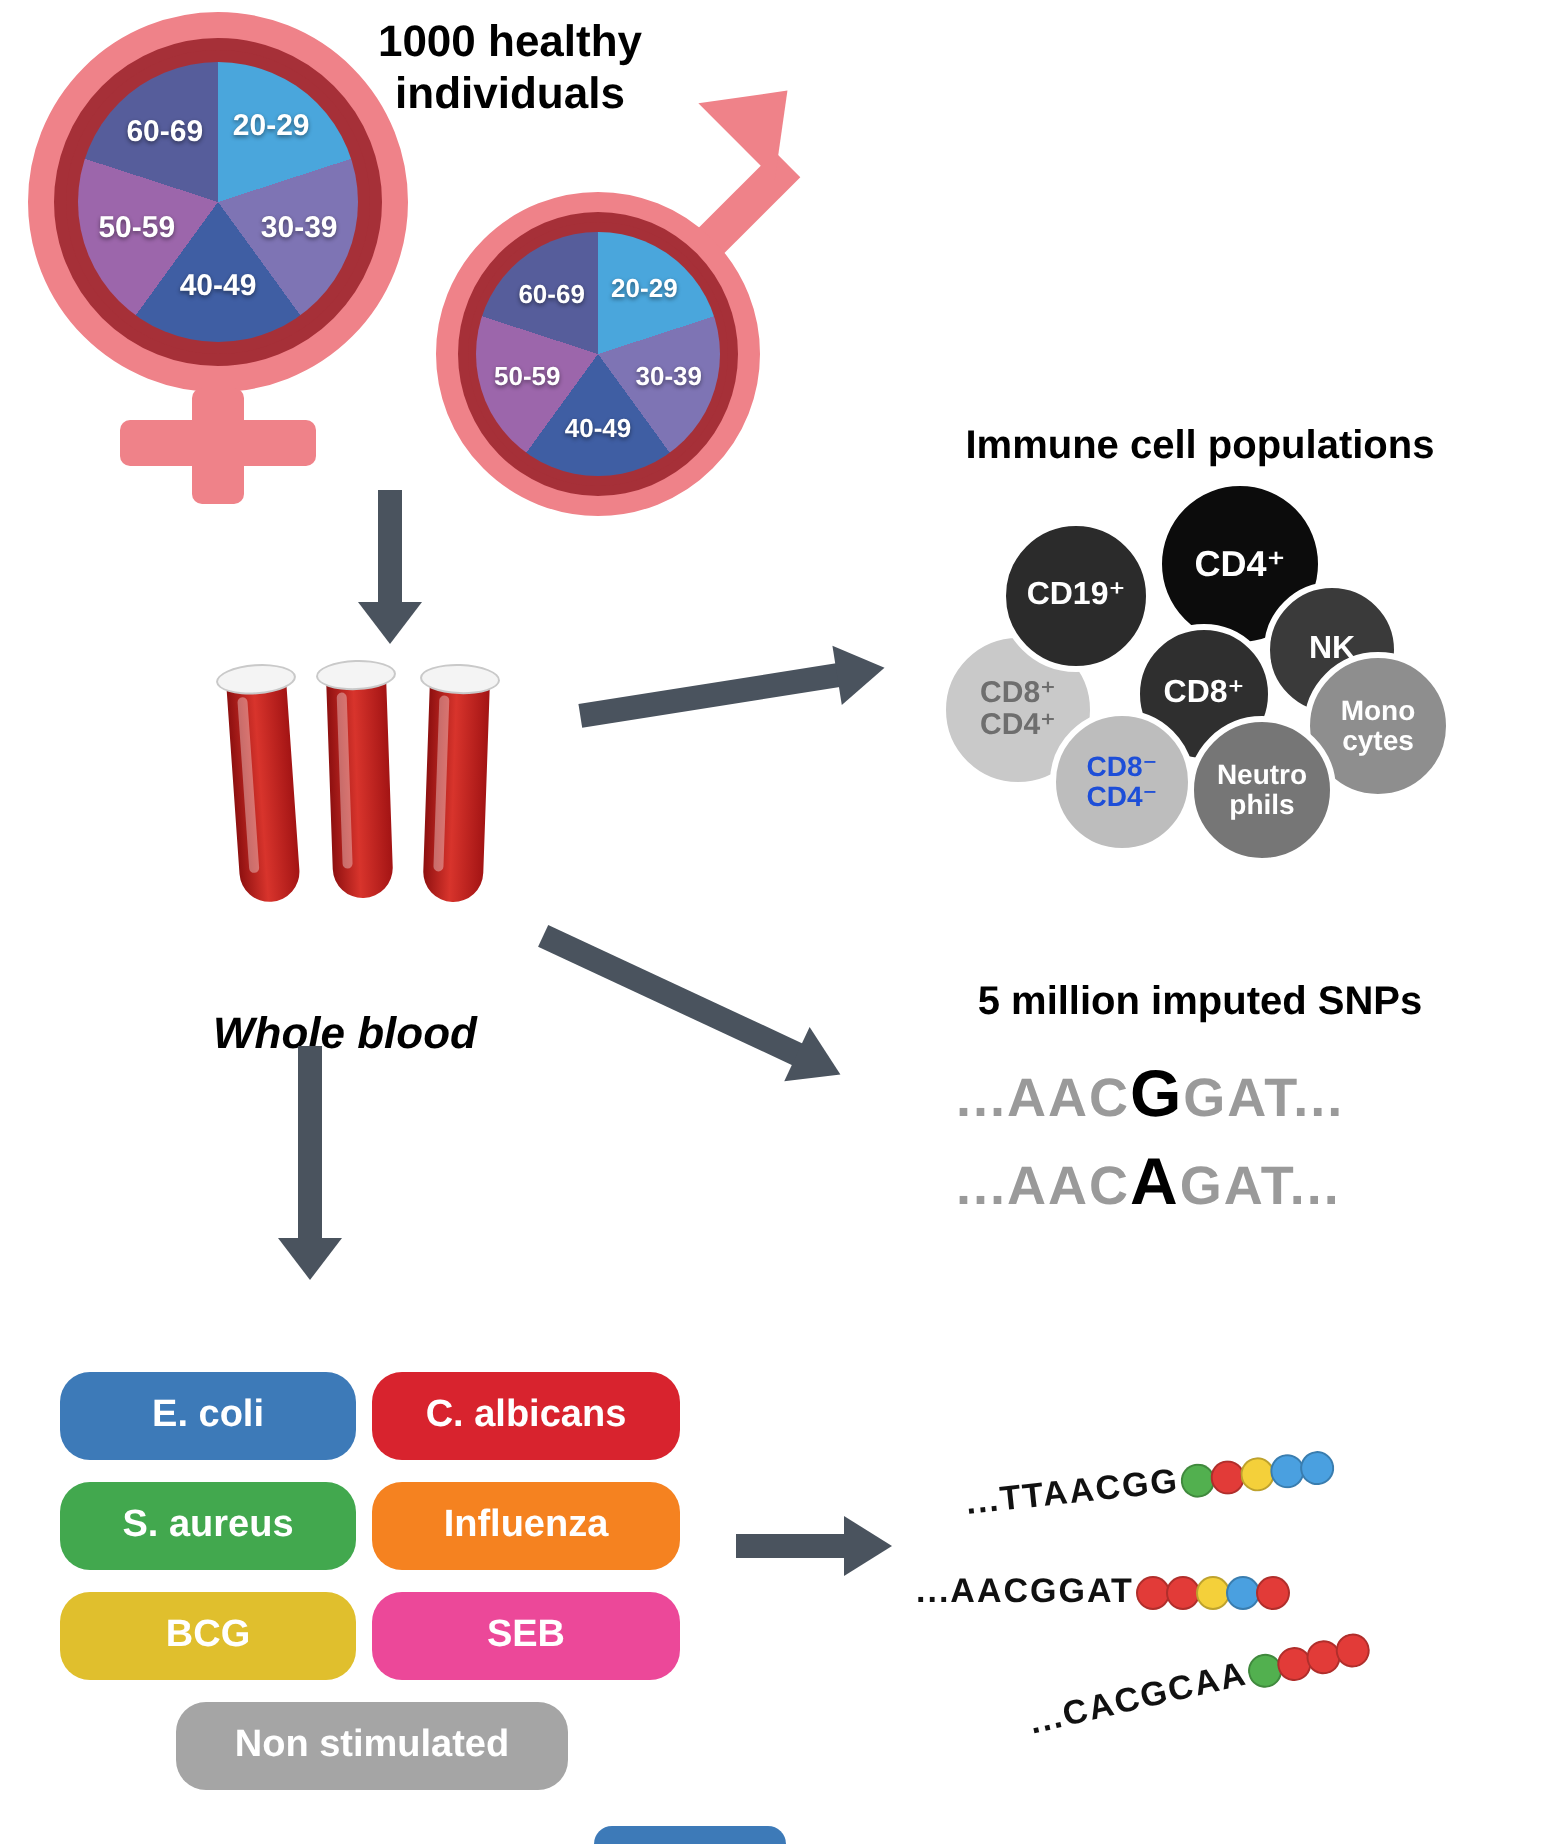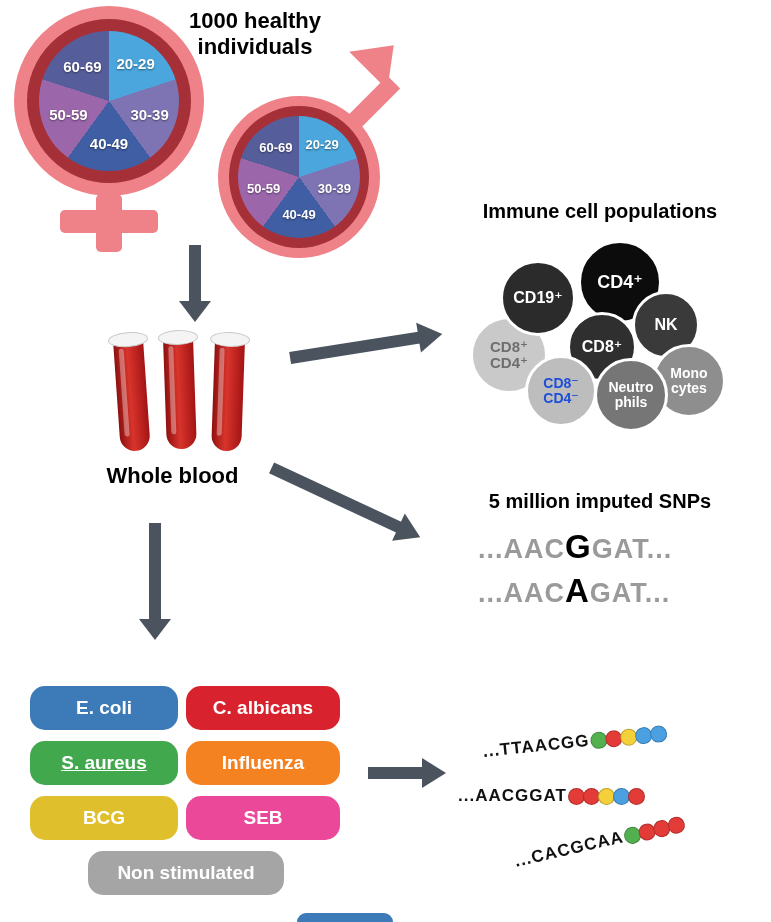--- a/index.html
+++ b/index.html
@@ -111,63 +111,63 @@
     <div class="tube-body"></div>
     <div class="tube-shine"></div>
     <div class="tube-rim"></div>
   </div>
   <div class="tube" style="left:208px;top:332px;transform:rotate(2deg);">
     <div class="tube-body"></div>
     <div class="tube-shine"></div>
     <div class="tube-rim"></div>
   </div>
 
-  <div class="abs heading" style="left:85px;top:463px;width:175px;font-size:22px;">Whole blood</div>
+  <div class="abs heading" style="left:85px;top:504px;width:175px;font-size:22px;font-style:italic;">Whole blood</div>
 
   <div class="arrow-rot" style="left:290px;top:342px;width:160px;transform:rotate(-9deg);">
     <div class="shaft" style="left:0;top:10px;width:132px;height:12px;"></div>
     <div class="head-right" style="left:130px;top:1px;"></div>
   </div>
 
   <div class="arrow-rot" style="left:272px;top:452px;width:170px;transform:rotate(25deg);">
     <div class="shaft" style="left:0;top:10px;width:142px;height:12px;"></div>
     <div class="head-right" style="left:140px;top:1px;"></div>
   </div>
 
   <div>
     <div class="shaft" style="left:149px;top:523px;width:12px;height:98px;"></div>
     <div class="head-down" style="left:139px;top:619px;"></div>
   </div>
 
-  <div class="abs heading" style="left:455px;top:200px;width:290px;font-size:20px;">Immune cell populations</div>
+  <div class="abs heading" style="left:455px;top:212px;width:290px;font-size:20px;">Immune cell populations</div>
 
   <div class="cell" style="left: 470px; top: 316px; width: 72px; height: 72px; font-size: 15px; background-color: rgb(201, 201, 201); color: rgb(110, 110, 110);">CD8⁺
 CD4⁺</div>
   <div class="cell" style="left: 500px; top: 260px; width: 70px; height: 70px; font-size: 16px; background-color: rgb(43, 43, 43); color: rgb(255, 255, 255);">CD19⁺</div>
   <div class="cell" style="left: 578px; top: 240px; width: 78px; height: 78px; font-size: 18px; background-color: rgb(12, 12, 12); color: rgb(255, 255, 255);">CD4⁺</div>
   <div class="cell" style="left: 632px; top: 291px; width: 62px; height: 62px; font-size: 16px; background-color: rgb(58, 58, 58); color: rgb(255, 255, 255);">NK</div>
   <div class="cell" style="left: 567px; top: 312px; width: 64px; height: 64px; font-size: 16px; background-color: rgb(47, 47, 47); color: rgb(255, 255, 255);">CD8⁺</div>
-  <div class="cell" style="left: 652px; top: 344px; width: 68px; height: 68px; font-size: 14px; background-color: rgb(142, 142, 142); color: rgb(255, 255, 255);">Mono
+  <div class="cell" style="left: 652px; top: 326px; width: 68px; height: 68px; font-size: 14px; background-color: rgb(142, 142, 142); color: rgb(255, 255, 255);">Mono
 cytes</div>
   <div class="cell" style="left: 525px; top: 355px; width: 66px; height: 66px; font-size: 14px; background-color: rgb(189, 189, 189); color: #1d4ed8;">CD8⁻
 CD4⁻</div>
   <div class="cell" style="left: 594px; top: 358px; width: 68px; height: 68px; font-size: 14px; background-color: rgb(118, 118, 118); color: rgb(255, 255, 255);">Neutro
 phils</div>
 
   <div class="abs heading" style="left:460px;top:490px;width:280px;font-size:20px;">5 million imputed SNPs</div>
   <div class="snp-row" style="left:478px;top:528px;">
     <span>...AAC</span><span class="snp-variant">G</span><span>GAT...</span>
   </div>
   <div class="snp-row" style="left:478px;top:572px;">
     <span>...AAC</span><span class="snp-variant">A</span><span>GAT...</span>
   </div>
 
   <div class="pill" style="left: 30px; top: 686px; width: 148px; background-color: rgb(61, 122, 184); text-align: center;">E. coli</div>
   <div class="pill" style="left: 186px; top: 686px; width: 154px; background-color: rgb(216, 35, 46);">C. albicans</div>
-  <div class="pill" style="left: 30px; top: 741px; width: 148px; background-color: rgb(66, 168, 78); text-decoration: underline;">S. aureus</div>
+  <div class="pill" style="left: 30px; top: 741px; width: 148px; background-color: rgb(66, 168, 78);">S. aureus</div>
   <div class="pill" style="left: 186px; top: 741px; width: 154px; background-color: rgb(245, 130, 32);">Influenza</div>
   <div class="pill" style="left: 30px; top: 796px; width: 148px; background-color: rgb(224, 191, 45);">BCG</div>
   <div class="pill" style="left: 186px; top: 796px; width: 154px; background-color: #ec4899;">SEB</div>
   <div class="pill" style="left: 88px; top: 851px; width: 196px; background-color: rgb(165, 165, 165);">Non stimulated</div>
 
   <div>
     <div class="shaft" style="left:368px;top:767px;width:56px;height:12px;"></div>
     <div class="head-right" style="left:422px;top:758px;"></div>
   </div>
 

